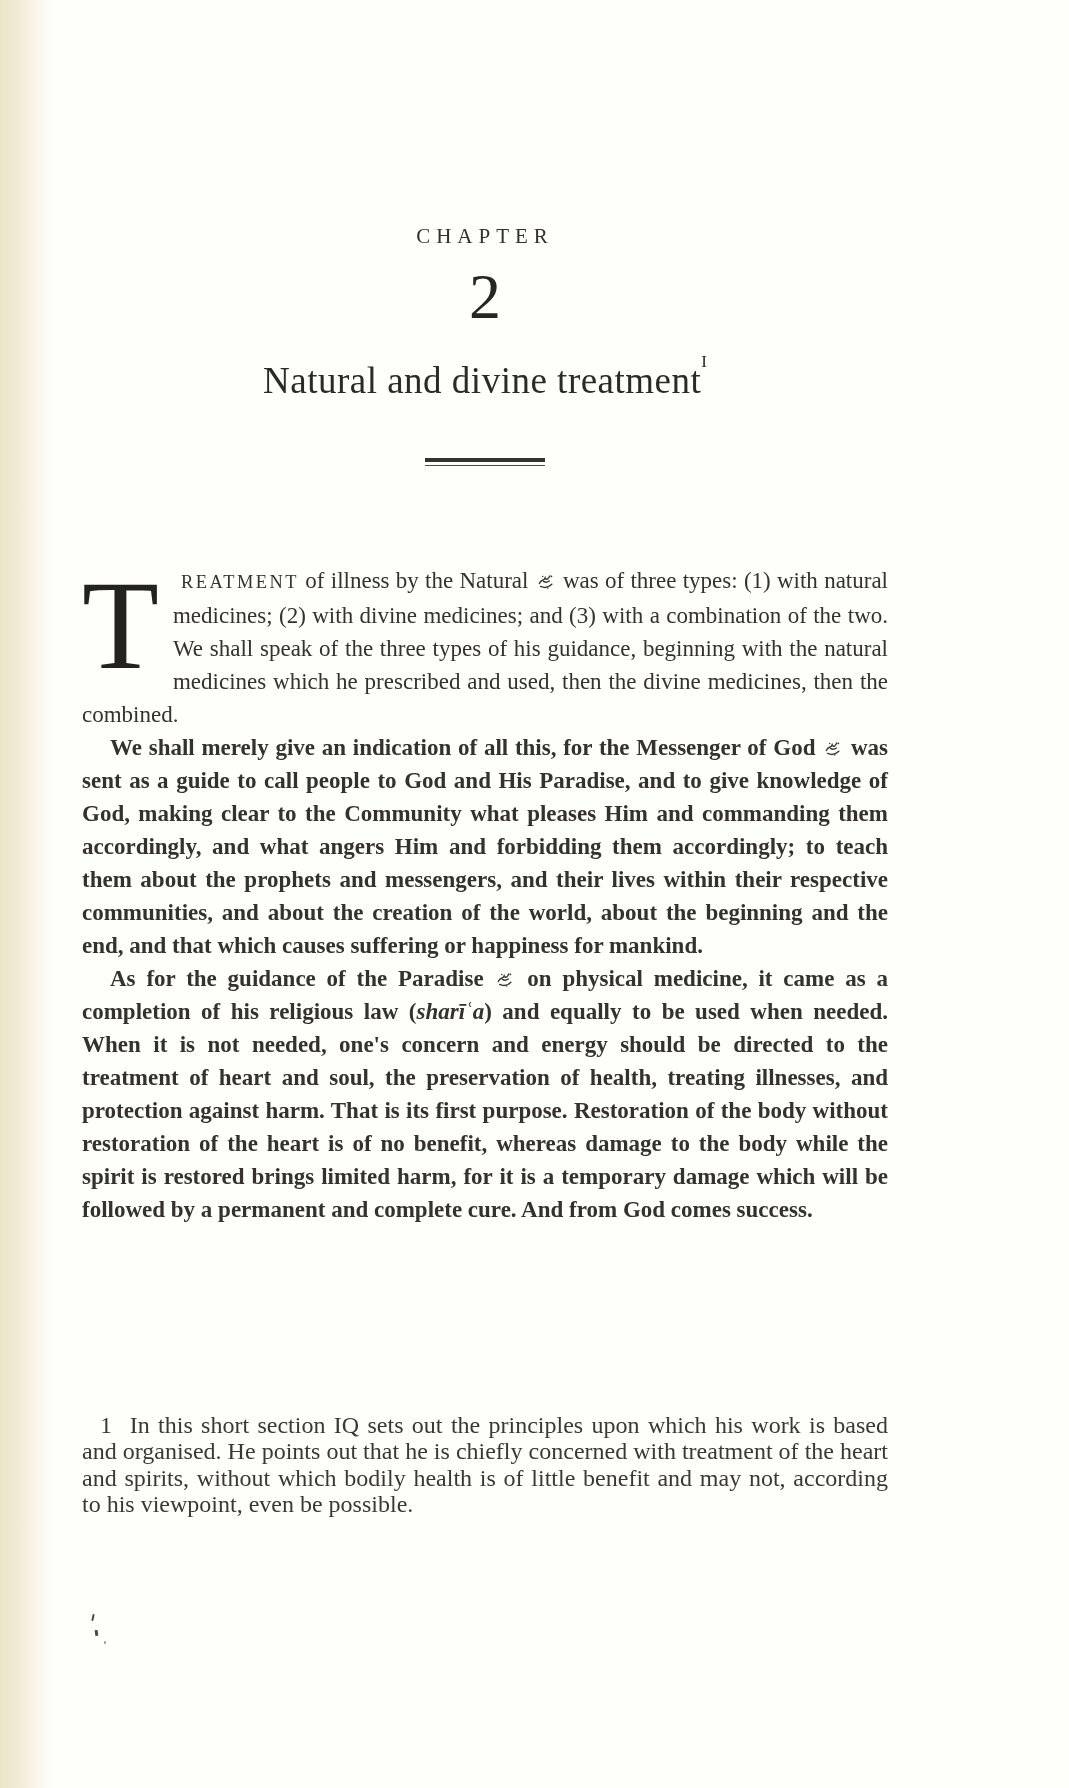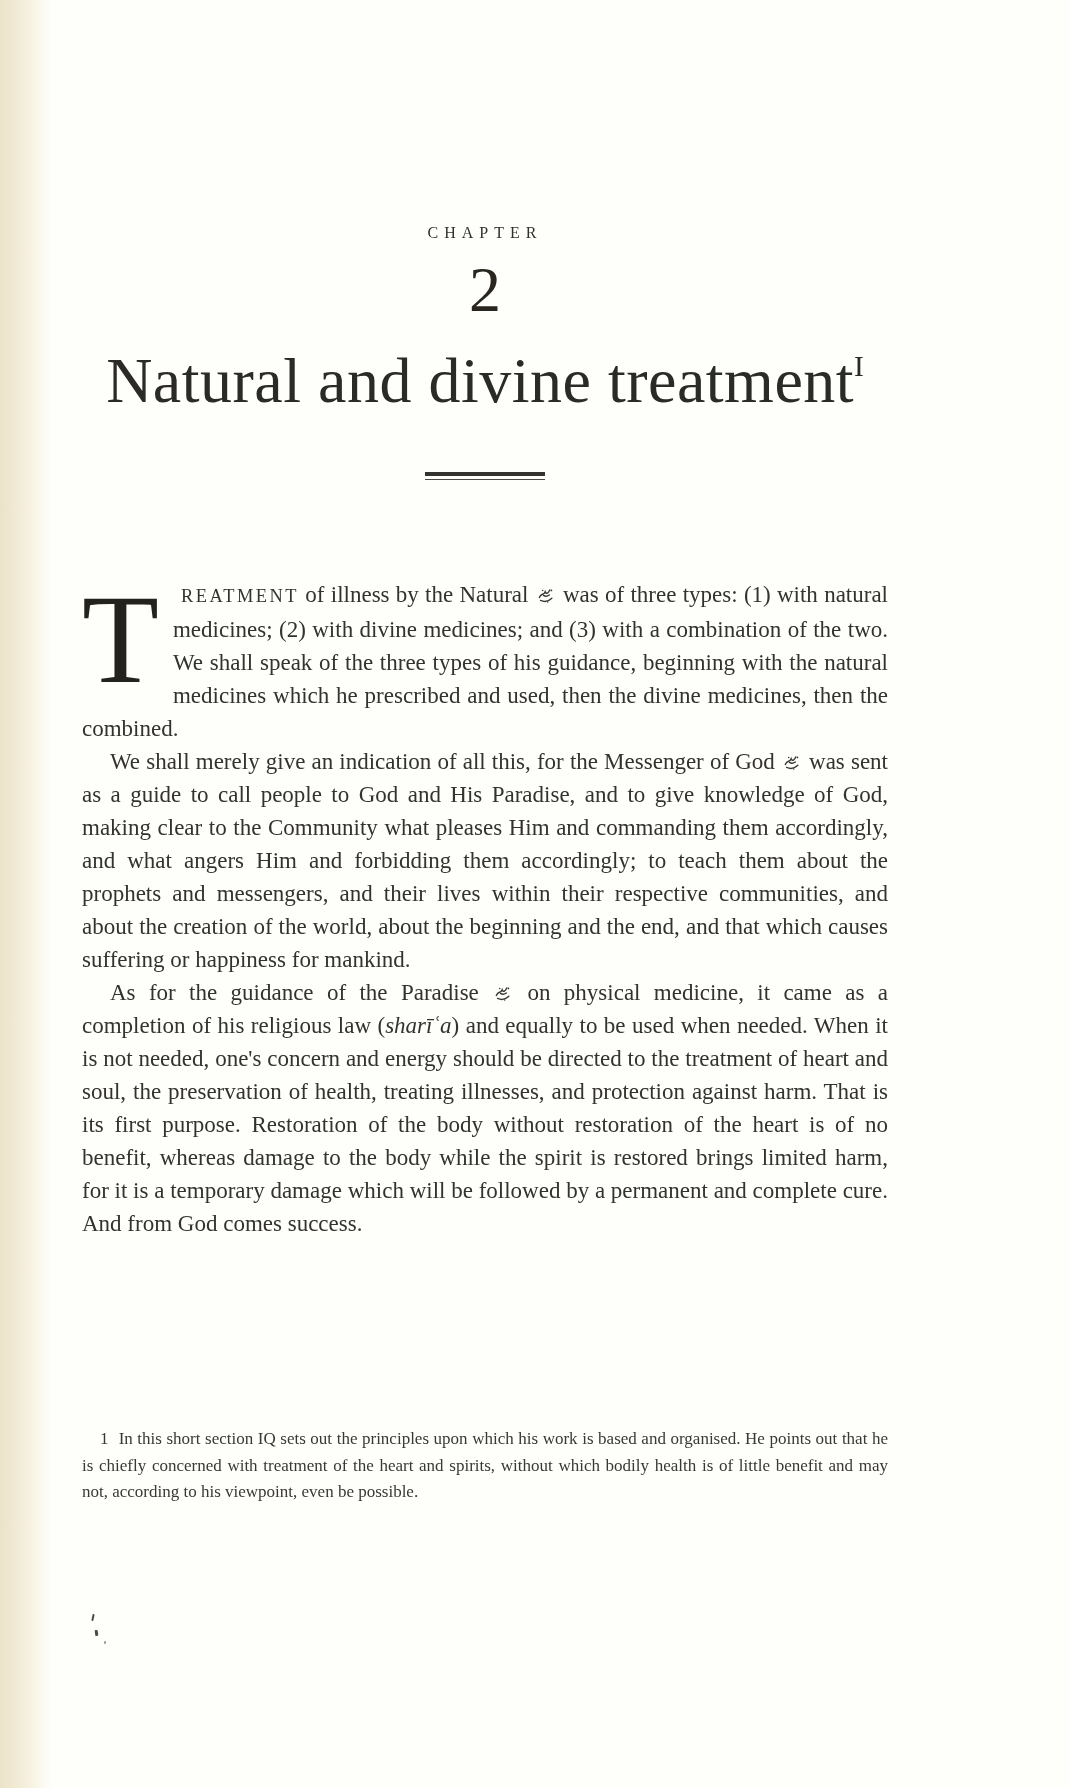--- a/index.html
+++ b/index.html
@@ -14,34 +14,34 @@
   .page-edge{
     position:absolute;left:0;top:0;bottom:0;width:52px;
     background:linear-gradient(to right,#ebe3c9 0%,#f3edda 45%,#faf7ec 75%,rgba(254,254,251,0) 100%);
     pointer-events:none;
   }
   .content{
     position:absolute;left:82px;top:0;width:806px;
   }
   .heading{ text-align:center; padding-top:224px; }
   .chapter-label{
-    font-size:16px;
+    font-size:21px;
     letter-spacing:6px;
     color:#32302c;
     font-variant:small-caps;
     text-transform:uppercase;
   }
   .chapter-number{
     font-size:64px;
     line-height:1;
     margin-top:16px;
     color:#28261f;
   }
   .page-title{
-    font-size:64px;
+    font-size:37px;
     line-height:1.1;
     margin-top:24px;
     color:#2b2a26;
     letter-spacing:0.5px;
     white-space:nowrap;
   }
   .page-title sup{
     font-size:0.46em;
     vertical-align:26px;
     letter-spacing:0;
@@ -53,21 +53,21 @@
   .rule .thick{height:4px;background:#35332e;}
   .rule .thin{height:1px;background:#4b4942;margin-top:3px;}
   .bodytext{
     margin-top:98px;
     font-size:23px;
     line-height:33px;
     text-align:justify;
     color:#34322e;
   }
   .bodytext p{margin:0;}
-  .bodytext p.indent{text-indent:28px;}
+  .bodytext p.indent{text-indent:28px;font-weight:bold;}
   .dropcap{
     float:left;
     font-size:126px;
     line-height:104px;
     margin:10px 14px 14px 0;
     color:#24221d;
   }
   .smallcaps{
     font-size:0.8em;
     letter-spacing:2.5px;
@@ -77,21 +77,21 @@
   .ital{font-style:italic;}
   .honorific{
     display:inline-block;
     width:20px;height:20px;
     vertical-align:-3px;
     margin:0 1px;
   }
   .honorific svg{display:block;width:100%;height:100%;}
   .footnote{
     margin-top:186px;
-    font-size:17px;
+    font-size:24px;
     line-height:26.5px;
     text-align:justify;
     color:#3a3834;
   }
   .footnote p{margin:0;text-indent:18px;}
   .fn-num{letter-spacing:1px;}
   .scan-mark{
     position:absolute;
     background:#4a4a4a;
     border-radius:1px;

